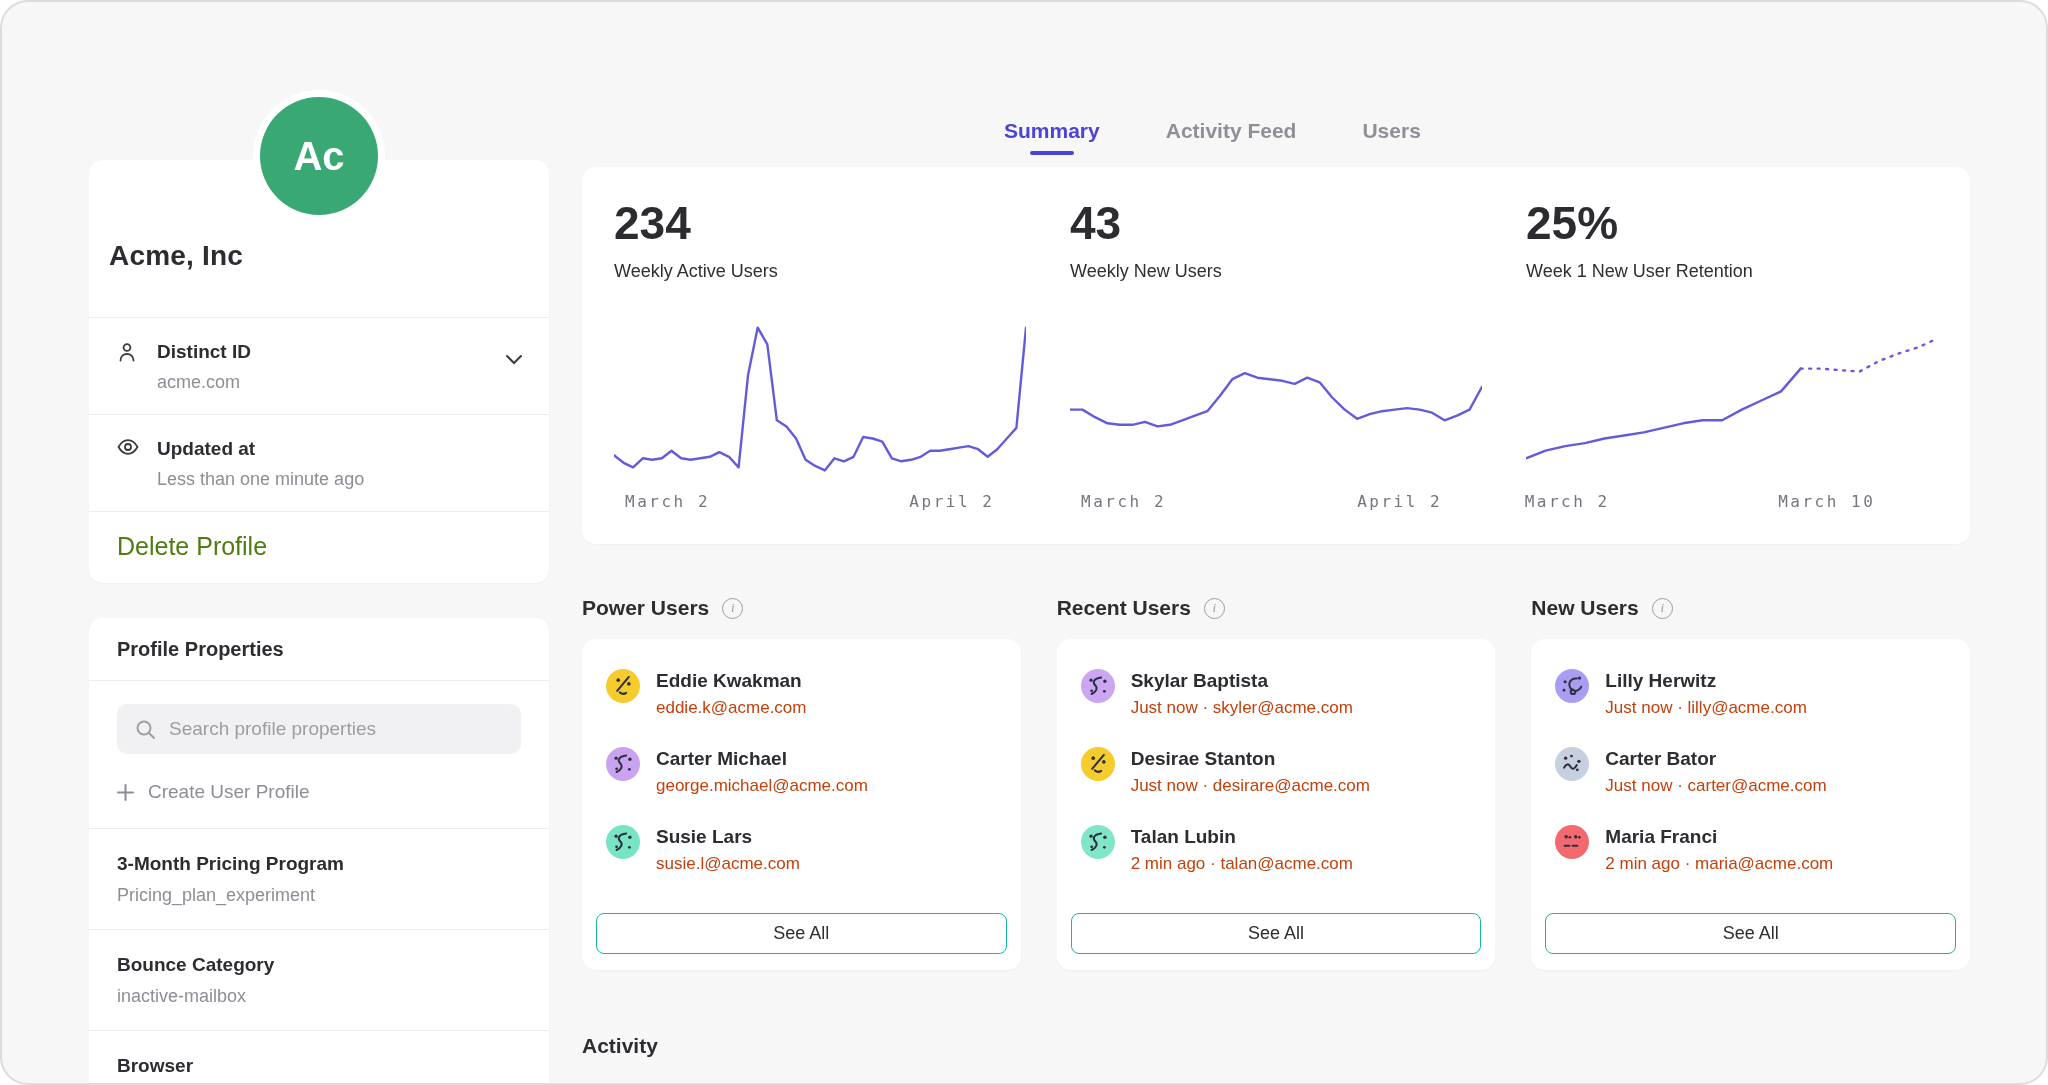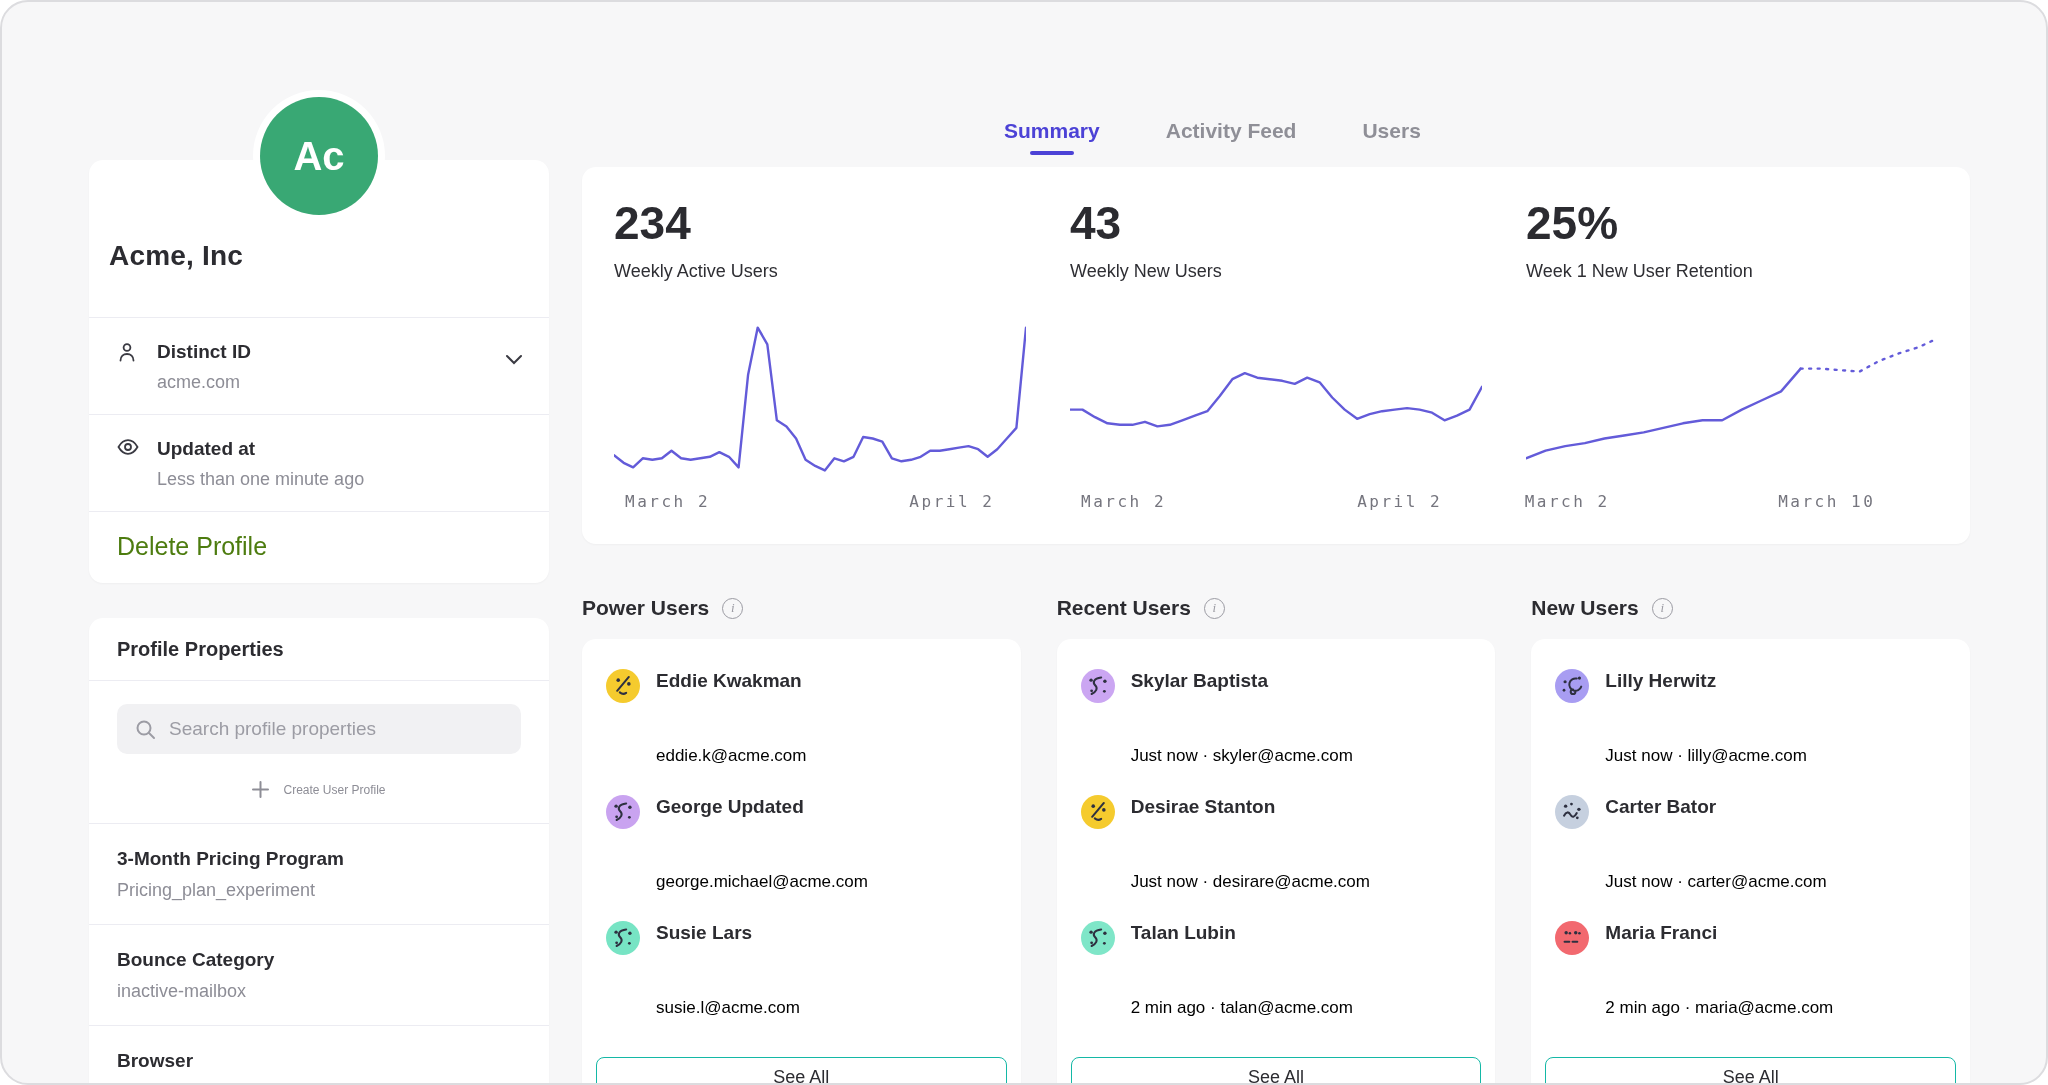--- a/index.html
+++ b/index.html
@@ -44,21 +44,21 @@
   .search-block { padding:23px 28px 0; }
   .search-box {
     display:flex; align-items:center; gap:13px; height:50px; padding:0 18px;
     background:#f1f1f3; border-radius:10px; color:#9c9ca4;
   }
   .search-box input {
     border:none; outline:none; background:transparent; flex:1;
     font-family:inherit; font-size:19px; color:#4a4a52;
   }
   .search-box input::placeholder { color:#9c9ca4; }
-  .create-row { display:flex; align-items:center; gap:14px; padding:27px 28px 25px; color:#8d8d96; font-size:12px;justify-content:center; }
+  .create-row { display:flex; align-items:center; gap:14px; padding:27px 28px 25px; color:#8d8d96; font-size:19px; }
   .prop-row { padding:24px 28px 23px; display:flex; flex-direction:column; gap:10px; }
   .prop-label { font-size:19px; font-weight:bold; color:#2c2c31; }
   .prop-value { font-size:18px; color:#8d8d96; }
 
   
   .main { flex:1; margin-left:33px; margin-right:76px; min-width:0; }
   .tabs { display:flex; gap:66px; padding-top:117px; margin-left:422px; }
   .tab { position:relative; font-size:21px; font-weight:bold; color:#8f8f97; padding-bottom:20px; cursor:pointer; }
   .tab.active { color:#4c42d6; }
   .tab.active .tab-underline {
@@ -86,21 +86,21 @@
     font-family:"Liberation Serif",serif; font-style:italic; cursor:pointer;
   }
   .user-card { margin-top:17px; border-radius:14px; padding:15px 14px 16px; }
   .user-row { display:flex; align-items:flex-start; gap:16px; padding:15px 10px 14px; border-radius:8px; }
   .u-avatar { width:34px; height:34px; border-radius:50%; flex-shrink:0; overflow:hidden; }
   .u-avatar svg { width:100%; height:100%; display:block; }
   .face path { stroke:#2e3040; fill:none; stroke-width:1.9; stroke-linecap:round; }
   .face circle { fill:#2e3040; stroke:none; }
   .u-txt { display:flex; flex-direction:column; gap:6px; padding-top:1px; }
   .u-name { font-size:19px; font-weight:bold; color:#2c2c31; }
-  .u-meta { font-size:17px; color:#000000;margin-top:48px; }
+  .u-meta { font-size:17px; color:#c2410c; }
   .see-all {
     margin:25px 0 0; width:100%; height:41px; background:#ffffff;
     border:1px solid #14b8a6; border-radius:8px; font-family:inherit;
     font-size:18px; color:#2c2c31; cursor:pointer;
   }
 
   .activity-title { margin-top:64px; font-size:21px; font-weight:bold; color:#2c2c31; }
   .activity-card { margin-top:25px; border-radius:14px; padding:27px 32px 0; height:220px;
     display:grid; grid-template-columns:1fr 1fr 1fr; column-gap:44px; }
 
@@ -286,21 +286,21 @@
               <span class="u-avatar" style="background: rgb(201, 163, 240);">
                   <svg class="face" viewBox="0 0 32 32">
                     <circle cx="9.5" cy="10.5" r="1.6"></circle>
                     <circle cx="22.5" cy="11.5" r="1.6"></circle>
                     <circle cx="10" cy="20.5" r="1.3"></circle>
                     <circle cx="22" cy="21" r="1.3"></circle>
                     <path d="M19 8 c-7 1 -8.5 4.5 -5.5 7.5 c2.5 2.5 1 6 -3.5 8"></path>
                   </svg>
                 </span>
               <span class="u-txt">
-                <span class="u-name">George Updated</span>
+                <span class="u-name">Carter Michael</span>
                 <span class="u-meta">george.michael@acme.com</span>
               </span>
             </div>
             <div class="user-row">
               <span class="u-avatar" style="background: rgb(119, 228, 196);">
                   <svg class="face" viewBox="0 0 32 32">
                     <circle cx="9.5" cy="10.5" r="1.6"></circle>
                     <circle cx="22.5" cy="11.5" r="1.6"></circle>
                     <circle cx="10" cy="20.5" r="1.3"></circle>
                     <circle cx="22" cy="21" r="1.3"></circle>

